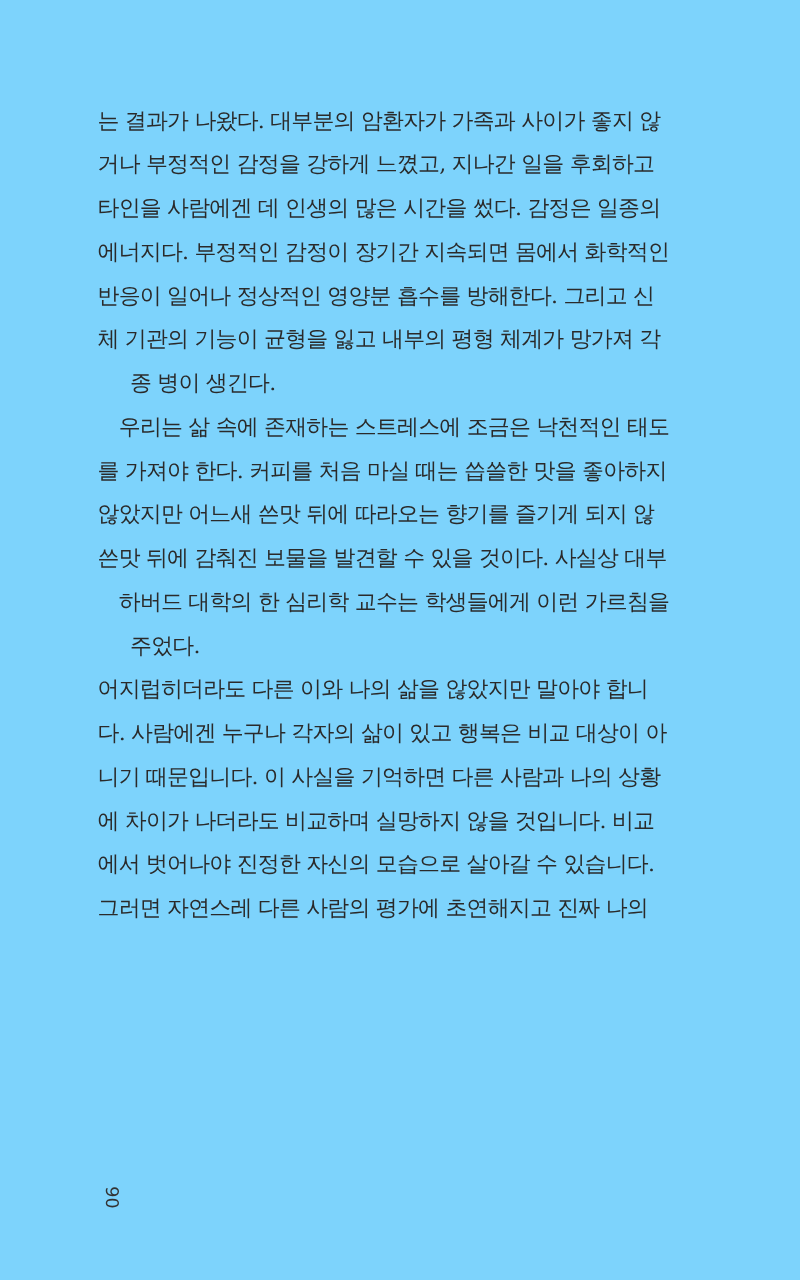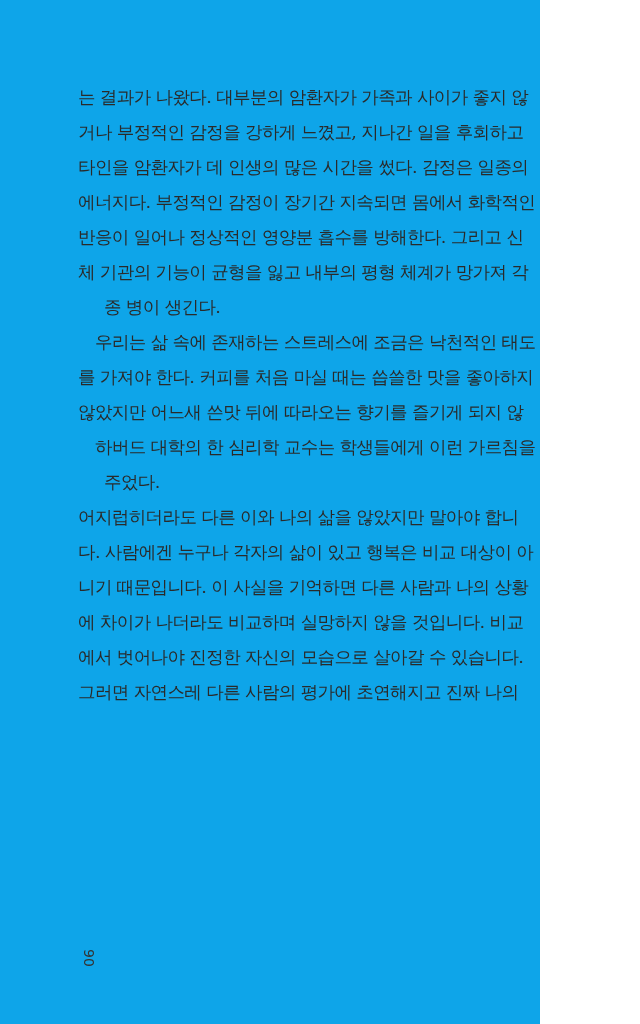--- a/index.html
+++ b/index.html
@@ -11,22 +11,22 @@
       width: 640px;
       height: 1024px;
       position: relative;
       overflow: hidden;
       font-family: "DejaVu Serif", "Liberation Serif", serif;
       color: #2a2a2a;
     }
     .page {
       position: absolute;
       left: 0; top: 0;
-      width: 540px; height: 1024px;
-      background: #0ea5e9;
+      width: 640px; height: 1024px;
+      background: #7dd3fc;
     }
     .body-text {
       position: absolute;
       left: 78px;
       top: 80px;
       width: 436px;
     }
     .line {
       height: 35px;
       line-height: 35px;
@@ -55,28 +55,29 @@
       font-family: "DejaVu Sans", sans-serif;
     }
   </style>
 </head>
 <body>
 
 <div class="page">
   <div class="body-text">
     <div class="line">는 결과가 나왔다. 대부분의 암환자가 가족과 사이가 좋지 않</div>
     <div class="line">거나 부정적인 감정을 강하게 느꼈고, 지나간 일을 후회하고</div>
-    <div class="line">타인을 암환자가 데 인생의 많은 시간을 썼다. 감정은 일종의</div>
+    <div class="line">타인을 사람에겐 데 인생의 많은 시간을 썼다. 감정은 일종의</div>
     <div class="line">에너지다. 부정적인 감정이 장기간 지속되면 몸에서 화학적인</div>
     <div class="line">반응이 일어나 정상적인 영양분 흡수를 방해한다. 그리고 신</div>
     <div class="line">체 기관의 기능이 균형을 잃고 내부의 평형 체계가 망가져 각</div>
     <div class="line last">종 병이 생긴다.</div>
     <div class="line indent">우리는 삶 속에 존재하는 스트레스에 조금은 낙천적인 태도</div>
     <div class="line">를 가져야 한다. 커피를 처음 마실 때는 씁쓸한 맛을 좋아하지</div>
     <div class="line">않았지만 어느새 쓴맛 뒤에 따라오는 향기를 즐기게 되지 않</div>
+    <div class="line">쓴맛 뒤에 감춰진 보물을 발견할 수 있을 것이다. 사실상 대부</div>
     <div class="line indent">하버드 대학의 한 심리학 교수는 학생들에게 이런 가르침을</div>
     <div class="line last">주었다.</div>
     <div class="line">어지럽히더라도 다른 이와 나의 삶을 않았지만 말아야 합니</div>
     <div class="line">다. 사람에겐 누구나 각자의 삶이 있고 행복은 비교 대상이 아</div>
     <div class="line">니기 때문입니다. 이 사실을 기억하면 다른 사람과 나의 상황</div>
     <div class="line">에 차이가 나더라도 비교하며 실망하지 않을 것입니다. 비교</div>
     <div class="line">에서 벗어나야 진정한 자신의 모습으로 살아갈 수 있습니다.</div>
     <div class="line">그러면 자연스레 다른 사람의 평가에 초연해지고 진짜 나의</div>
   </div>
 

